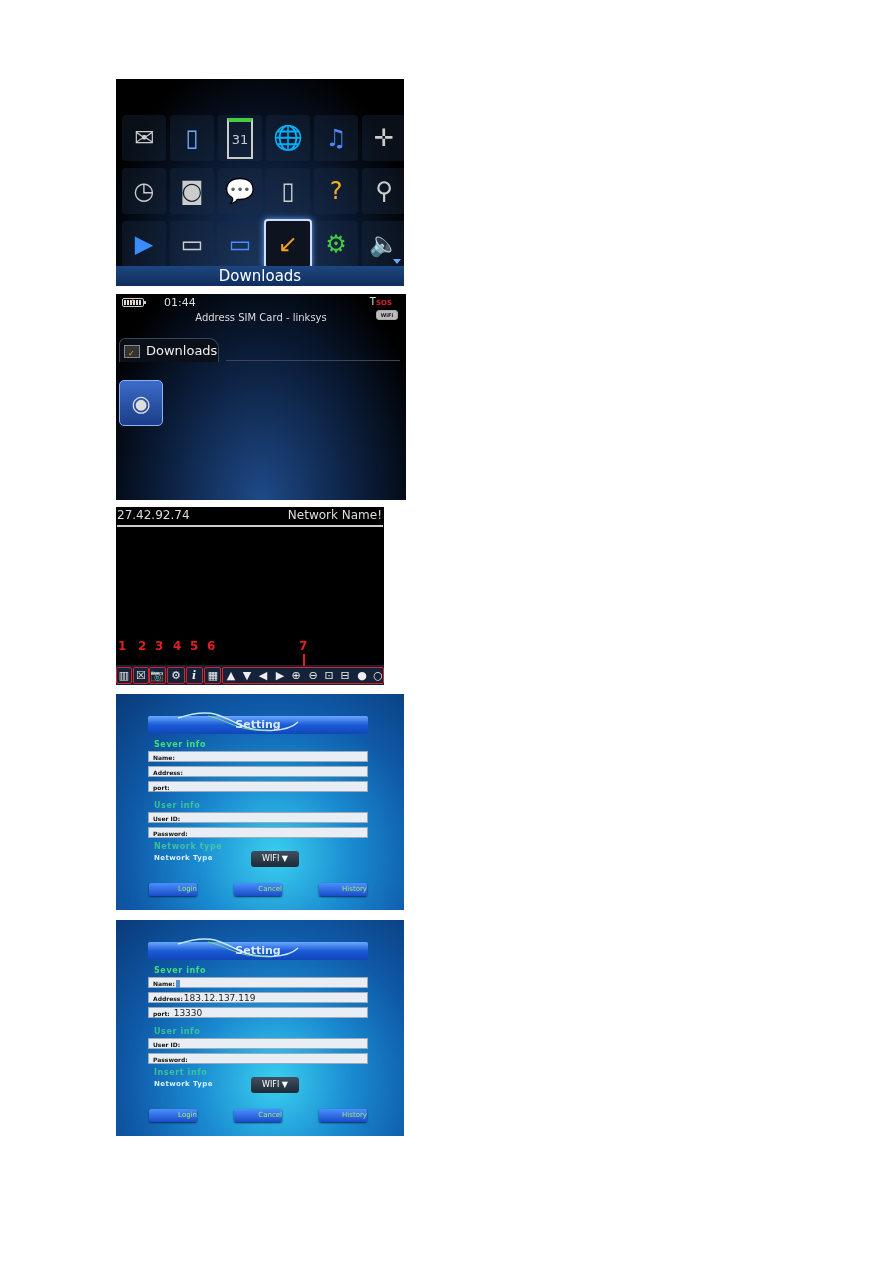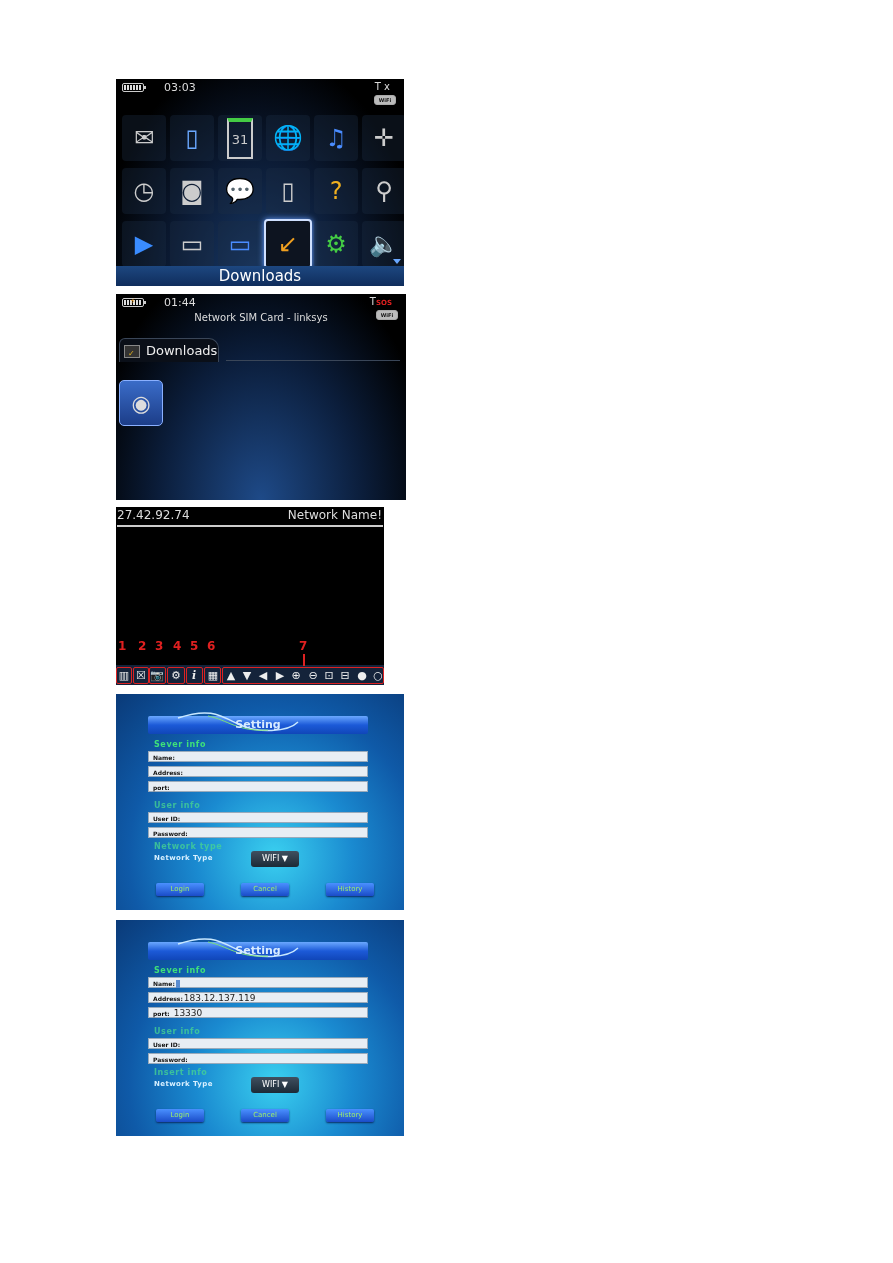--- a/index.html
+++ b/index.html
@@ -46,35 +46,27 @@
   #p4{left:116px;top:694px;}
   #p5{left:116px;top:920px;}
   .s-title{position:absolute;left:32px;top:22px;width:220px;height:18px;background:linear-gradient(#6aa8ff,#1c5ad8 50%,#1046b8);border-radius:2px;color:#d8ecff;font-weight:bold;font-size:11px;text-align:center;line-height:18px;}
   .s-title svg{position:absolute;left:0;top:-6px;}
   .sec{position:absolute;left:38px;color:#3ee07a;font-size:8px;font-weight:bold;letter-spacing:0.6px;}
   .sec.faint{color:#48d890;opacity:0.75;}
   .field{position:absolute;left:32px;width:220px;height:11px;background:#e8eef4;border:1px solid #9ab;font-size:6px;font-weight:bold;color:#111;line-height:11px;padding-left:4px;box-sizing:border-box;}
   .field .v{font-weight:normal;font-size:9px;color:#222;margin-left:1px;}
   .nt-label{position:absolute;left:38px;top:160px;color:#d8f0ff;font-size:7px;font-weight:bold;letter-spacing:0.4px;}
   .wifi-btn{position:absolute;left:135px;top:157px;width:48px;height:16px;background:linear-gradient(#405060,#1c2a36);border-radius:3px;color:#fff;font-size:8px;line-height:16px;text-align:center;}
-  .sbtn{position:absolute;top:189px;width:48px;height:13px;background:linear-gradient(#4a90ff,#1a4cc8);border-radius:2px;color:#9ff06a;font-size:7px;line-height:13px;text-align:center;box-shadow:0 1px 2px #0a2a60;margin-left:7px;}
+  .sbtn{position:absolute;top:189px;width:48px;height:13px;background:linear-gradient(#4a90ff,#1a4cc8);border-radius:2px;color:#9ff06a;font-size:7px;line-height:13px;text-align:right;box-shadow:0 1px 2px #0a2a60;}
   .cursor{display:inline-block;width:4px;height:8px;background:#5a8cd0;vertical-align:middle;}
 </style>
 </head>
 <body>
 
 <div id="p1" class="shot">
-  <div class="status">
-    <span class="battery">
-        <i></i>
-      </span>
-    <span class="time">03:03</span>
-    <span class="signal">T x</span>
-    <span class="wifi-badge">WiFi</span>
-  </div>
   <div class="grid">
     <div class="tile" style="left:4px;top:6px">✉</div>
     <div class="tile" style="left:52px;top:6px">
         <span style="color:#6aa8ff">▯</span>
       </div>
     <div class="tile" style="left:100px;top:6px;font-size:13px;">
         <span style="border:2px solid #ccc;border-top:4px solid #4c4;padding:10px 3px;">31</span>
       </div>
     <div class="tile" style="left:148px;top:6px">
         <span style="color:#ddd">🌐</span>
@@ -103,21 +95,21 @@
 <div id="p2" class="shot">
   <div class="status">
     <span class="battery charging">
         <i></i>
         <b>⚡</b>
       </span>
     <span class="time">01:44</span>
     <span class="signal">T<span class="sos">SOS</span></span>
     <span class="wifi-badge">WiFi</span>
   </div>
-  <div class="subtitle">Network SIM Card - linksys</div>
+  <div class="subtitle">Address SIM Card - linksys</div>
   <div class="tab">
     <span class="folder-icon"></span>
     <span>Downloads</span>
   </div>
   <div class="tab-line"></div>
   <div class="app-tile">◉</div>
 </div>
 
 <div id="p3" class="shot">
   <div class="ip">27.42.92.74</div>

